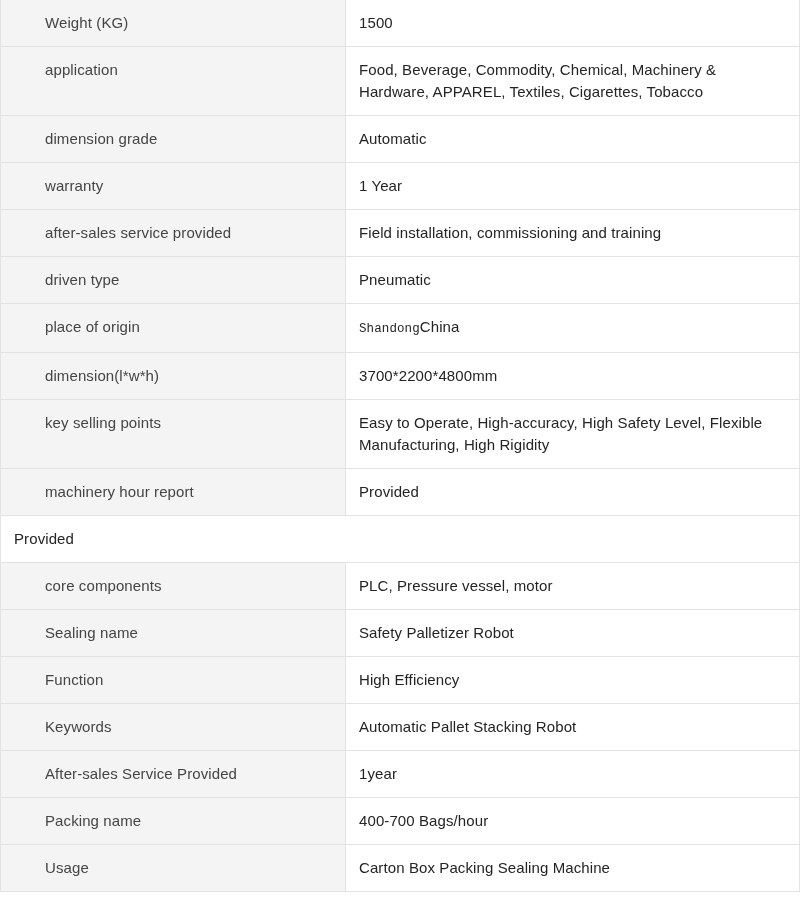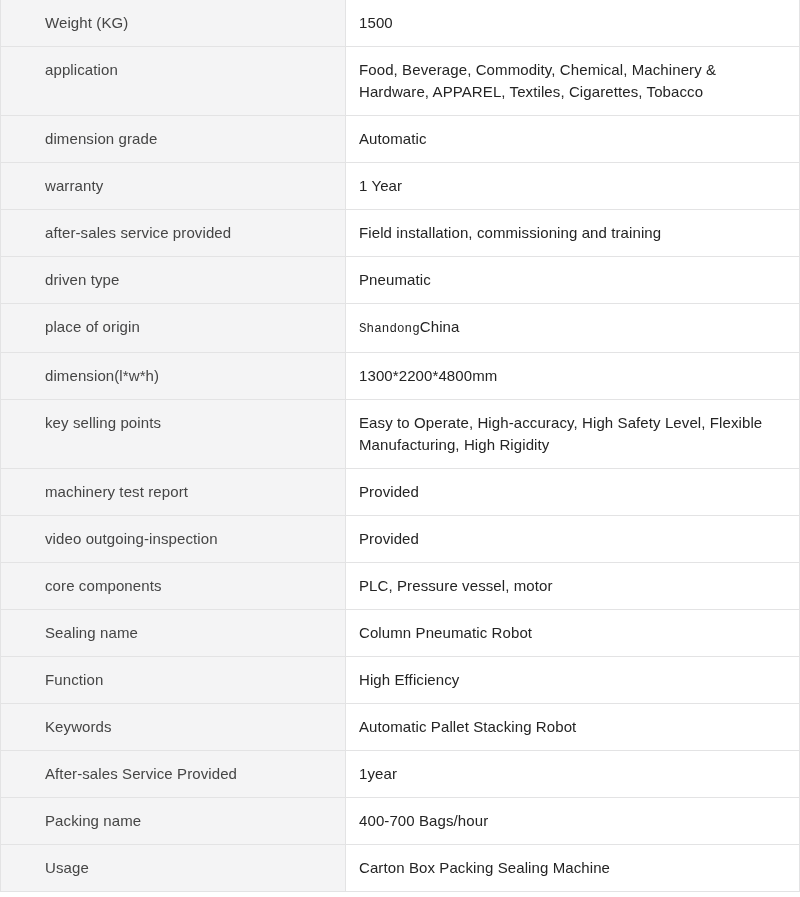--- a/index.html
+++ b/index.html
@@ -86,46 +86,45 @@
       <div class="spec-cell spec-value">Pneumatic</div>
     </div>
 
     <div class="spec-row">
       <div class="spec-cell spec-label">place of origin</div>
       <div class="spec-cell spec-value"><span class="small-prefix">Shandong</span><span>China</span></div>
     </div>
 
     <div class="spec-row">
       <div class="spec-cell spec-label">dimension(l*w*h)</div>
-      <div class="spec-cell spec-value">1300*2200*4800mm</div>
+      <div class="spec-cell spec-value">3700*2200*4800mm</div>
     </div>
 
     <div class="spec-row">
       <div class="spec-cell spec-label">key selling points</div>
       <div class="spec-cell spec-value">Easy to Operate, High-accuracy, High Safety Level, Flexible Manufacturing, High Rigidity</div>
     </div>
 
     <div class="spec-row">
-      <div class="spec-cell spec-label">machinery test report</div>
+      <div class="spec-cell spec-label">machinery hour report</div>
       <div class="spec-cell spec-value">Provided</div>
     </div>
 
     <div class="spec-row">
-      <div class="spec-cell spec-label">video outgoing-inspection</div>
       <div class="spec-cell spec-value">Provided</div>
     </div>
 
     <div class="spec-row">
       <div class="spec-cell spec-label">core components</div>
       <div class="spec-cell spec-value">PLC, Pressure vessel, motor</div>
     </div>
 
     <div class="spec-row">
       <div class="spec-cell spec-label">Sealing name</div>
-      <div class="spec-cell spec-value">Column Pneumatic Robot</div>
+      <div class="spec-cell spec-value">Safety Palletizer Robot</div>
     </div>
 
     <div class="spec-row">
       <div class="spec-cell spec-label">Function</div>
       <div class="spec-cell spec-value">High Efficiency</div>
     </div>
 
     <div class="spec-row">
       <div class="spec-cell spec-label">Keywords</div>
       <div class="spec-cell spec-value">Automatic Pallet Stacking Robot</div>

